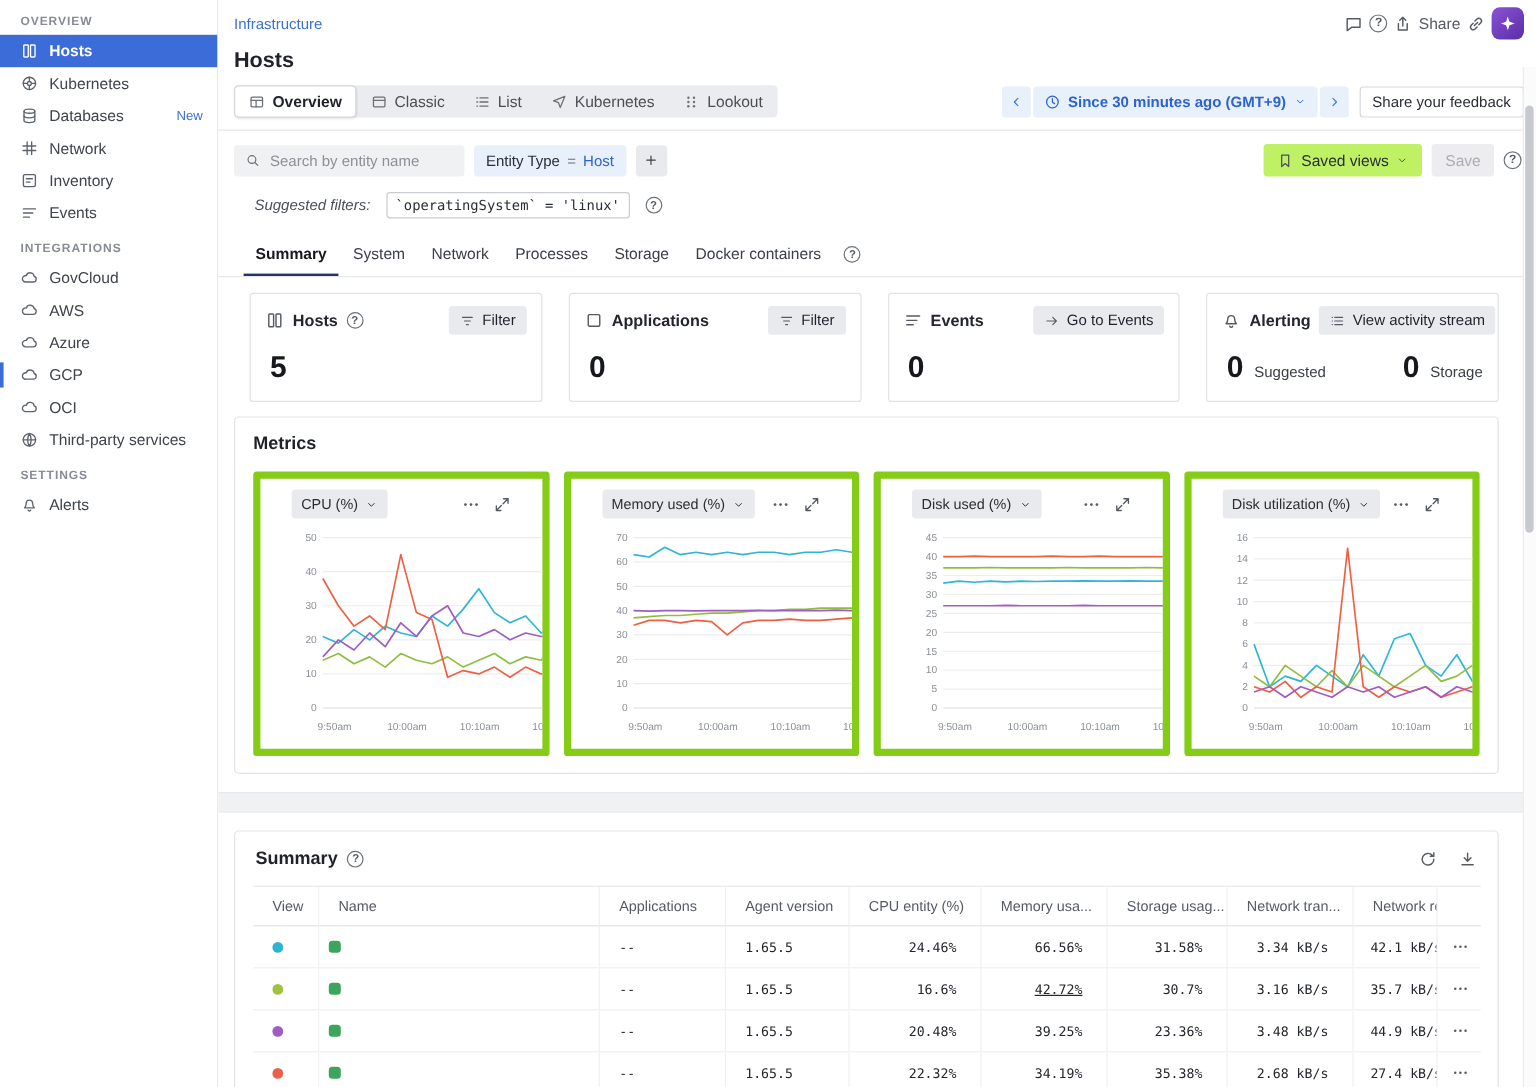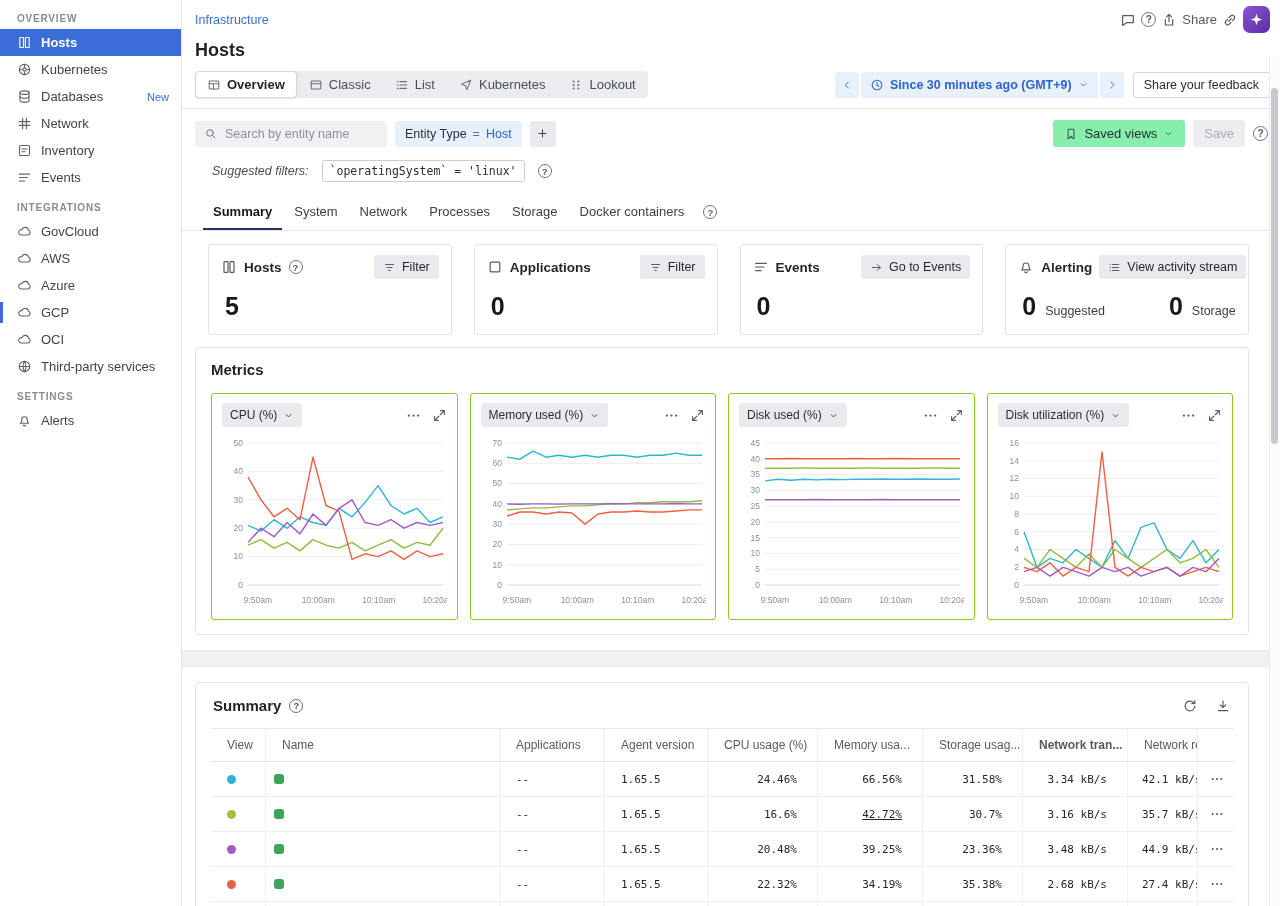--- a/index.html
+++ b/index.html
@@ -41,21 +41,21 @@
   .vtab.active{background:#fff;border-color:#d4d7dc;box-shadow:0 1px 2px rgba(0,0,0,.10);color:#1f2329;font-weight:600}
   .tright{margin-left:auto;display:flex;align-items:center;gap:9px}
   .timepicker{display:flex;align-items:center;gap:2px}
   .tp-arrow{width:24px;height:26px;background:var(--accent-bg);border-radius:3px;color:var(--accent);display:flex;align-items:center;justify-content:center}
   .tp-arrow .icon{width:12px;height:12px}
   .tp-main{height:26px;background:var(--accent-bg);border-radius:3px;color:#2c63cf;display:flex;align-items:center;gap:6px;padding:0 9px;font-size:12.5px;font-weight:600}
   .tp-main .icon{width:14px;height:14px}
   .tp-main .caret{width:11px;height:11px}
   .btn{display:inline-flex;align-items:center;gap:6px;border-radius:3px;font-size:12.5px}
   .btn.white{background:#fff;border:1px solid #d4d7dc;height:26px;padding:0 10px;color:#2a2e34}
-  .btn.gray{background:#86efac;height:27px;padding:0 11px;color:#2a2e34;font-size:13px}
+  .btn.gray{background:#bef264;height:27px;padding:0 11px;color:#2a2e34;font-size:13px}
   .btn.gray .icon{width:14px;height:14px;color:#4a4f57}
   .btn.disabled{color:#abaeb4;background:#ededf0;cursor:default}
   .divider{border-top:1px solid #e6e7ea}
 
   .filter-row{display:flex;align-items:center;gap:8px;padding:11px 12px 6px 13px}
   .search{display:flex;align-items:center;gap:6px;background:#f0f1f3;border-radius:3px;height:26px;padding:0 9px;width:192px;color:#8b9097}
   .search .icon{width:13px;height:13px;color:#6d727a}
   .search input{border:0;background:transparent;outline:none;font-size:12.5px;width:100%;color:#2a2e34}
   .search input::placeholder{color:#8b9097}
   .chip{display:flex;align-items:center;gap:6px;background:var(--accent-bg);border-radius:3px;height:26px;padding:0 10px;font-size:12.5px;cursor:pointer}
@@ -89,21 +89,21 @@
   .card-stats{display:flex;gap:64px;margin-top:13px;padding-left:4px}
   .stat{display:flex;align-items:baseline;gap:9px}
   .stat-value{font-size:25px;font-weight:600;color:#16181d}
   .stat-label{font-size:12.5px;color:#3a3f46}
 
   
   .panel{border:1px solid #e2e3e7;border-radius:4px;margin:0 31px 0 13px;background:#fff}
   .panel-title{font-size:15px;font-weight:700;margin:0;display:flex;align-items:center;gap:8px}
   .panel.metrics{padding:13px 15px 14px}
   .charts{display:flex;gap:12px;margin-top:15px}
-  .chart-card{flex:1;border:1px solid #84cc16;border-radius:3px;padding:9px 10px 2px;min-width:0;overflow:hidden}
+  .chart-card{flex:1;border:6px solid #84cc16;border-radius:3px;padding:9px 26px 2px;min-width:0;overflow:hidden}
   .chart-head{display:flex;align-items:center}
   .chart-chip{display:flex;align-items:center;gap:6px;background:#e9eaed;border-radius:3px;height:24px;padding:0 8px;font-size:12px;color:#2a2e34;white-space:nowrap}
   .chart-chip .icon{width:11px;height:11px}
   .chart-tools{margin-left:auto;display:flex;align-items:center;gap:11px;color:#565b63}
   .chart-tools .icon{width:15px;height:15px;cursor:pointer}
   svg.plot{display:block;margin-top:8px}
   svg.plot text{font-family:"Liberation Sans",sans-serif}
 
   .gapstrip{height:17px;background:#f0f1f3;margin:15px 0;border-top:1px solid #e8e9ec;border-bottom:1px solid #e8e9ec}
 
@@ -777,24 +777,24 @@
               </svg>
             </span>
         </div>
       </div>
       <div class="table">
         <div class="trow head" id="thead">
             <div class="tcell" style="width: 55px;">View</div>
             <div class="tcell" style="width: 234px;">Name</div>
             <div class="tcell" style="width: 105px;">Applications</div>
             <div class="tcell" style="width: 103px;">Agent version</div>
-            <div class="tcell" style="width: 110px;">CPU usage (%)</div>
+            <div class="tcell" style="width: 110px;">CPU entity (%)</div>
             <div class="tcell" style="width: 105px;">Memory usa...</div>
             <div class="tcell" style="width: 100px;">Storage usag...</div>
-            <div class="tcell" style="width: 105px; font-weight: bold;">Network tran...</div>
+            <div class="tcell" style="width: 105px;">Network tran...</div>
             <div class="tcell" style="width: 70px;">Network rece</div>
             <div class="tcell actions"></div>
           </div>
         <div id="tbody">
             <div class="trow">
               <div class="tcell" style="width: 55px;">
                 <span class="dot" style="background: rgb(43, 181, 211);"></span>
               </div>
               <div class="tcell name" style="width: 234px;">
                 <span class="sq" style="background: rgb(61, 164, 92);"></span>

